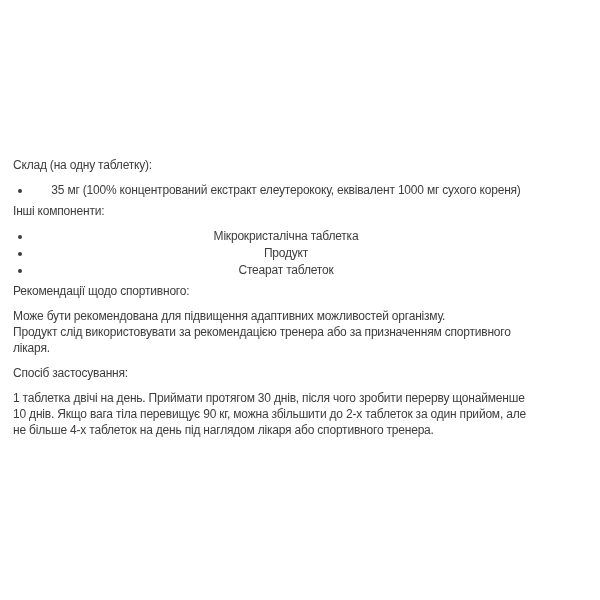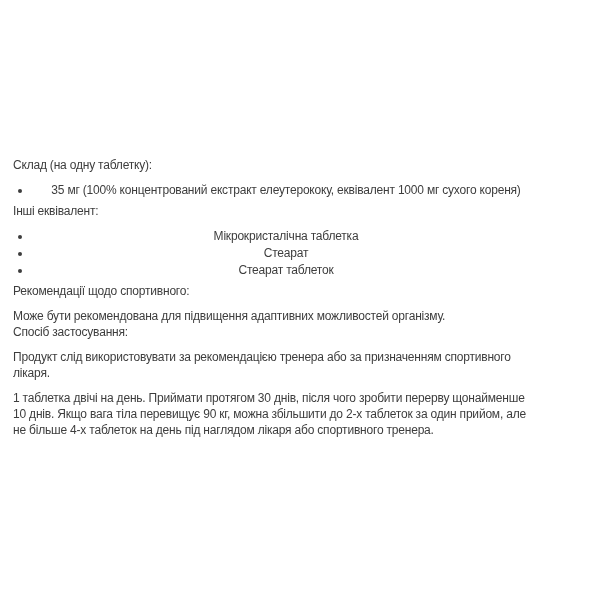--- a/index.html
+++ b/index.html
@@ -53,32 +53,32 @@
 
 <div class="page">
   <div class="content">
 
     <p>Склад (на одну таблетку):</p>
 
     <ul>
       <li>35 мг (100% концентрований екстракт елеутерококу, еквівалент 1000 мг сухого кореня)</li>
     </ul>
 
-    <p>Інші еквівалент:</p>
+    <p>Інші компоненти:</p>
 
     <ul>
       <li>Мікрокристалічна таблетка</li>
-      <li>Стеарат</li>
+      <li>Продукт</li>
       <li>Стеарат таблеток</li>
     </ul>
 
     <p>Рекомендації щодо спортивного:</p>
 
     <p class="gap-lg">Може бути рекомендована для підвищення адаптивних можливостей організму.</p>
 
+    <p>Продукт слід використовувати за рекомендацією тренера або за призначенням спортивного лікаря.</p>
+
     <p>Спосіб застосування:</p>
-
-    <p>Продукт слід використовувати за рекомендацією тренера або за призначенням спортивного лікаря.</p>
 
     <p>1 таблетка двічі на день. Приймати протягом 30 днів, після чого зробити перерву щонайменше 10 днів. Якщо вага тіла перевищує 90 кг, можна збільшити до 2-х таблеток за один прийом, але не більше 4-х таблеток на день під наглядом лікаря або спортивного тренера.</p>
 
   </div>
 </div>
 
 </body></html>

